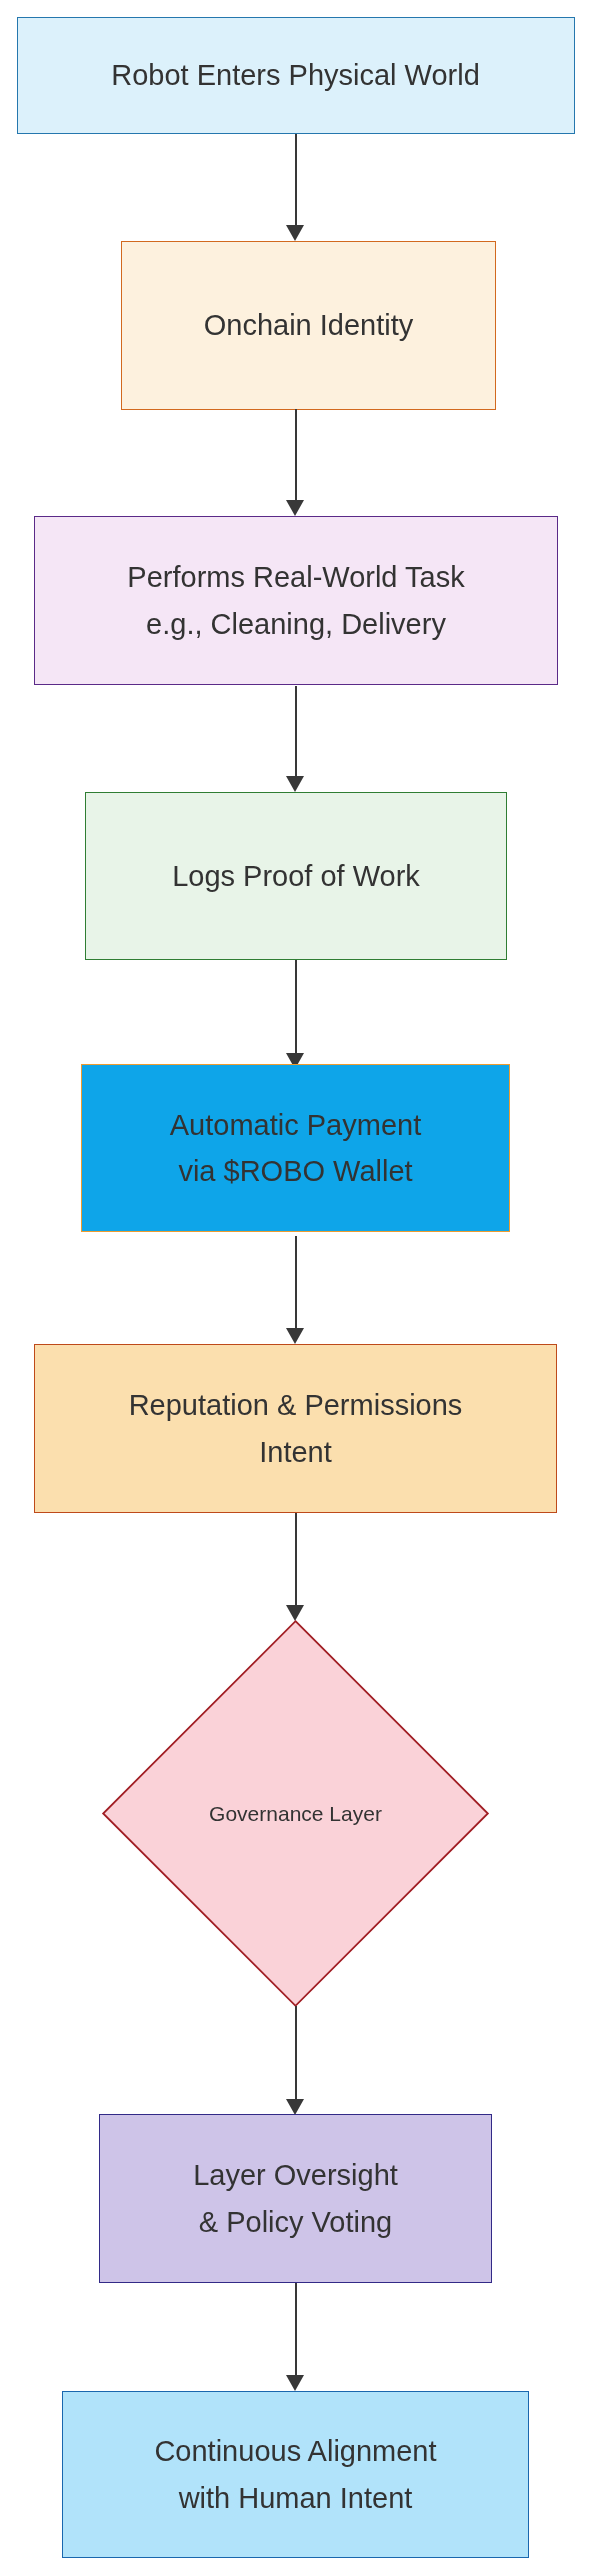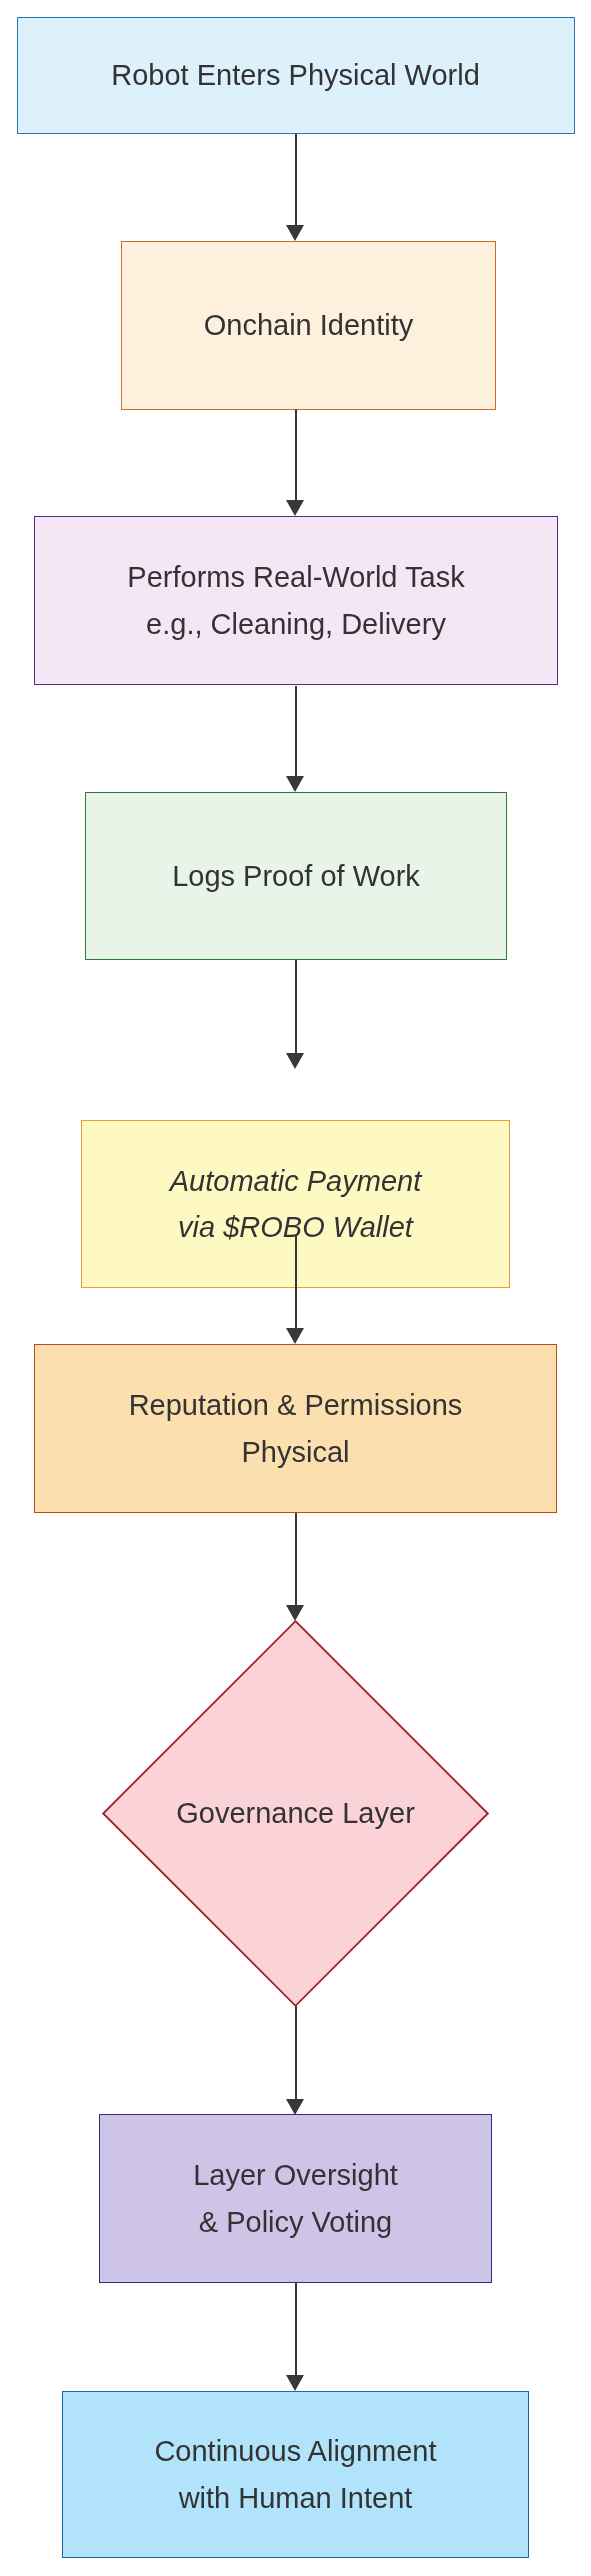--- a/index.html
+++ b/index.html
@@ -42,21 +42,21 @@
     border-right: 9.3px solid transparent;
     border-top: 16px solid #383838;
   }
   .diamond-svg { position: absolute; }
   .diamond-label {
     position: absolute;
     display: flex;
     align-items: center;
     justify-content: center;
     text-align: center;
-    font-size: 29px;
+    font-size: 21px;
   }
 </style>
 </head>
 <body>
 
 <div id="canvas" style="background: rgb(255, 255, 255); color: rgb(51, 51, 51);">
 
   <div class="node" style="left: 16.5px; top: 16.5px; width: 558px; height: 117px; background: rgb(220, 241, 251); border-color: rgb(37, 119, 174);">
     <div class="line">Robot Enters Physical World</div>
   </div>
@@ -79,31 +79,31 @@
   <div class="arrow-line" style="left: 295px; top: 686px; height: 91px; background: rgb(56, 56, 56);"></div>
   <div class="arrow-head" style="left: 286px; top: 776px; border-top-color: rgb(56, 56, 56);"></div>
 
   <div class="node" style="left: 85px; top: 792px; width: 422px; height: 168px; background: rgb(232, 244, 232); border-color: rgb(47, 125, 51);">
     <div class="line">Logs Proof of Work</div>
   </div>
 
   <div class="arrow-line" style="left: 295px; top: 960px; height: 93px; background: rgb(56, 56, 56);"></div>
   <div class="arrow-head" style="left: 286px; top: 1053px; border-top-color: rgb(56, 56, 56);"></div>
 
-  <div class="node" style="left: 81px; top: 1120px; width: 429px; height: 168px; background: #fef9c3; border-color: rgb(238, 156, 47); font-style: italic;">
+  <div class="node" style="left: 81px; top: 1064px; width: 429px; height: 168px; background: #0ea5e9; border-color: rgb(238, 156, 47);">
     <div class="line">Automatic Payment</div>
     <div class="line">via $ROBO Wallet</div>
   </div>
 
   <div class="arrow-line" style="left: 295px; top: 1236px; height: 93px; background: rgb(56, 56, 56);"></div>
   <div class="arrow-head" style="left: 286px; top: 1328px; border-top-color: rgb(56, 56, 56);"></div>
 
   <div class="node" style="left: 34px; top: 1344px; width: 523px; height: 169px; background: rgb(251, 223, 174); border-color: rgb(190, 74, 26);">
     <div class="line">Reputation &amp; Permissions</div>
-    <div class="line">Physical</div>
+    <div class="line">Intent</div>
   </div>
 
   <div class="arrow-line" style="left: 295px; top: 1513px; height: 93px; background: rgb(56, 56, 56);"></div>
   <div class="arrow-head" style="left: 286px; top: 1605px; border-top-color: rgb(56, 56, 56);"></div>
 
   <svg class="diamond-svg" style="left:101px; top:1619px;" width="389" height="389" viewBox="0 0 542 542">
     <polygon points="271,3 539,271 271,539 3,271" stroke-width="2.5" fill="#FAD2D8" stroke="#A01D23"></polygon>
   </svg>
   <div class="diamond-label" style="left:103px; top:1621px; width:385px; height:385px;">
     <div class="line">Governance Layer</div>

